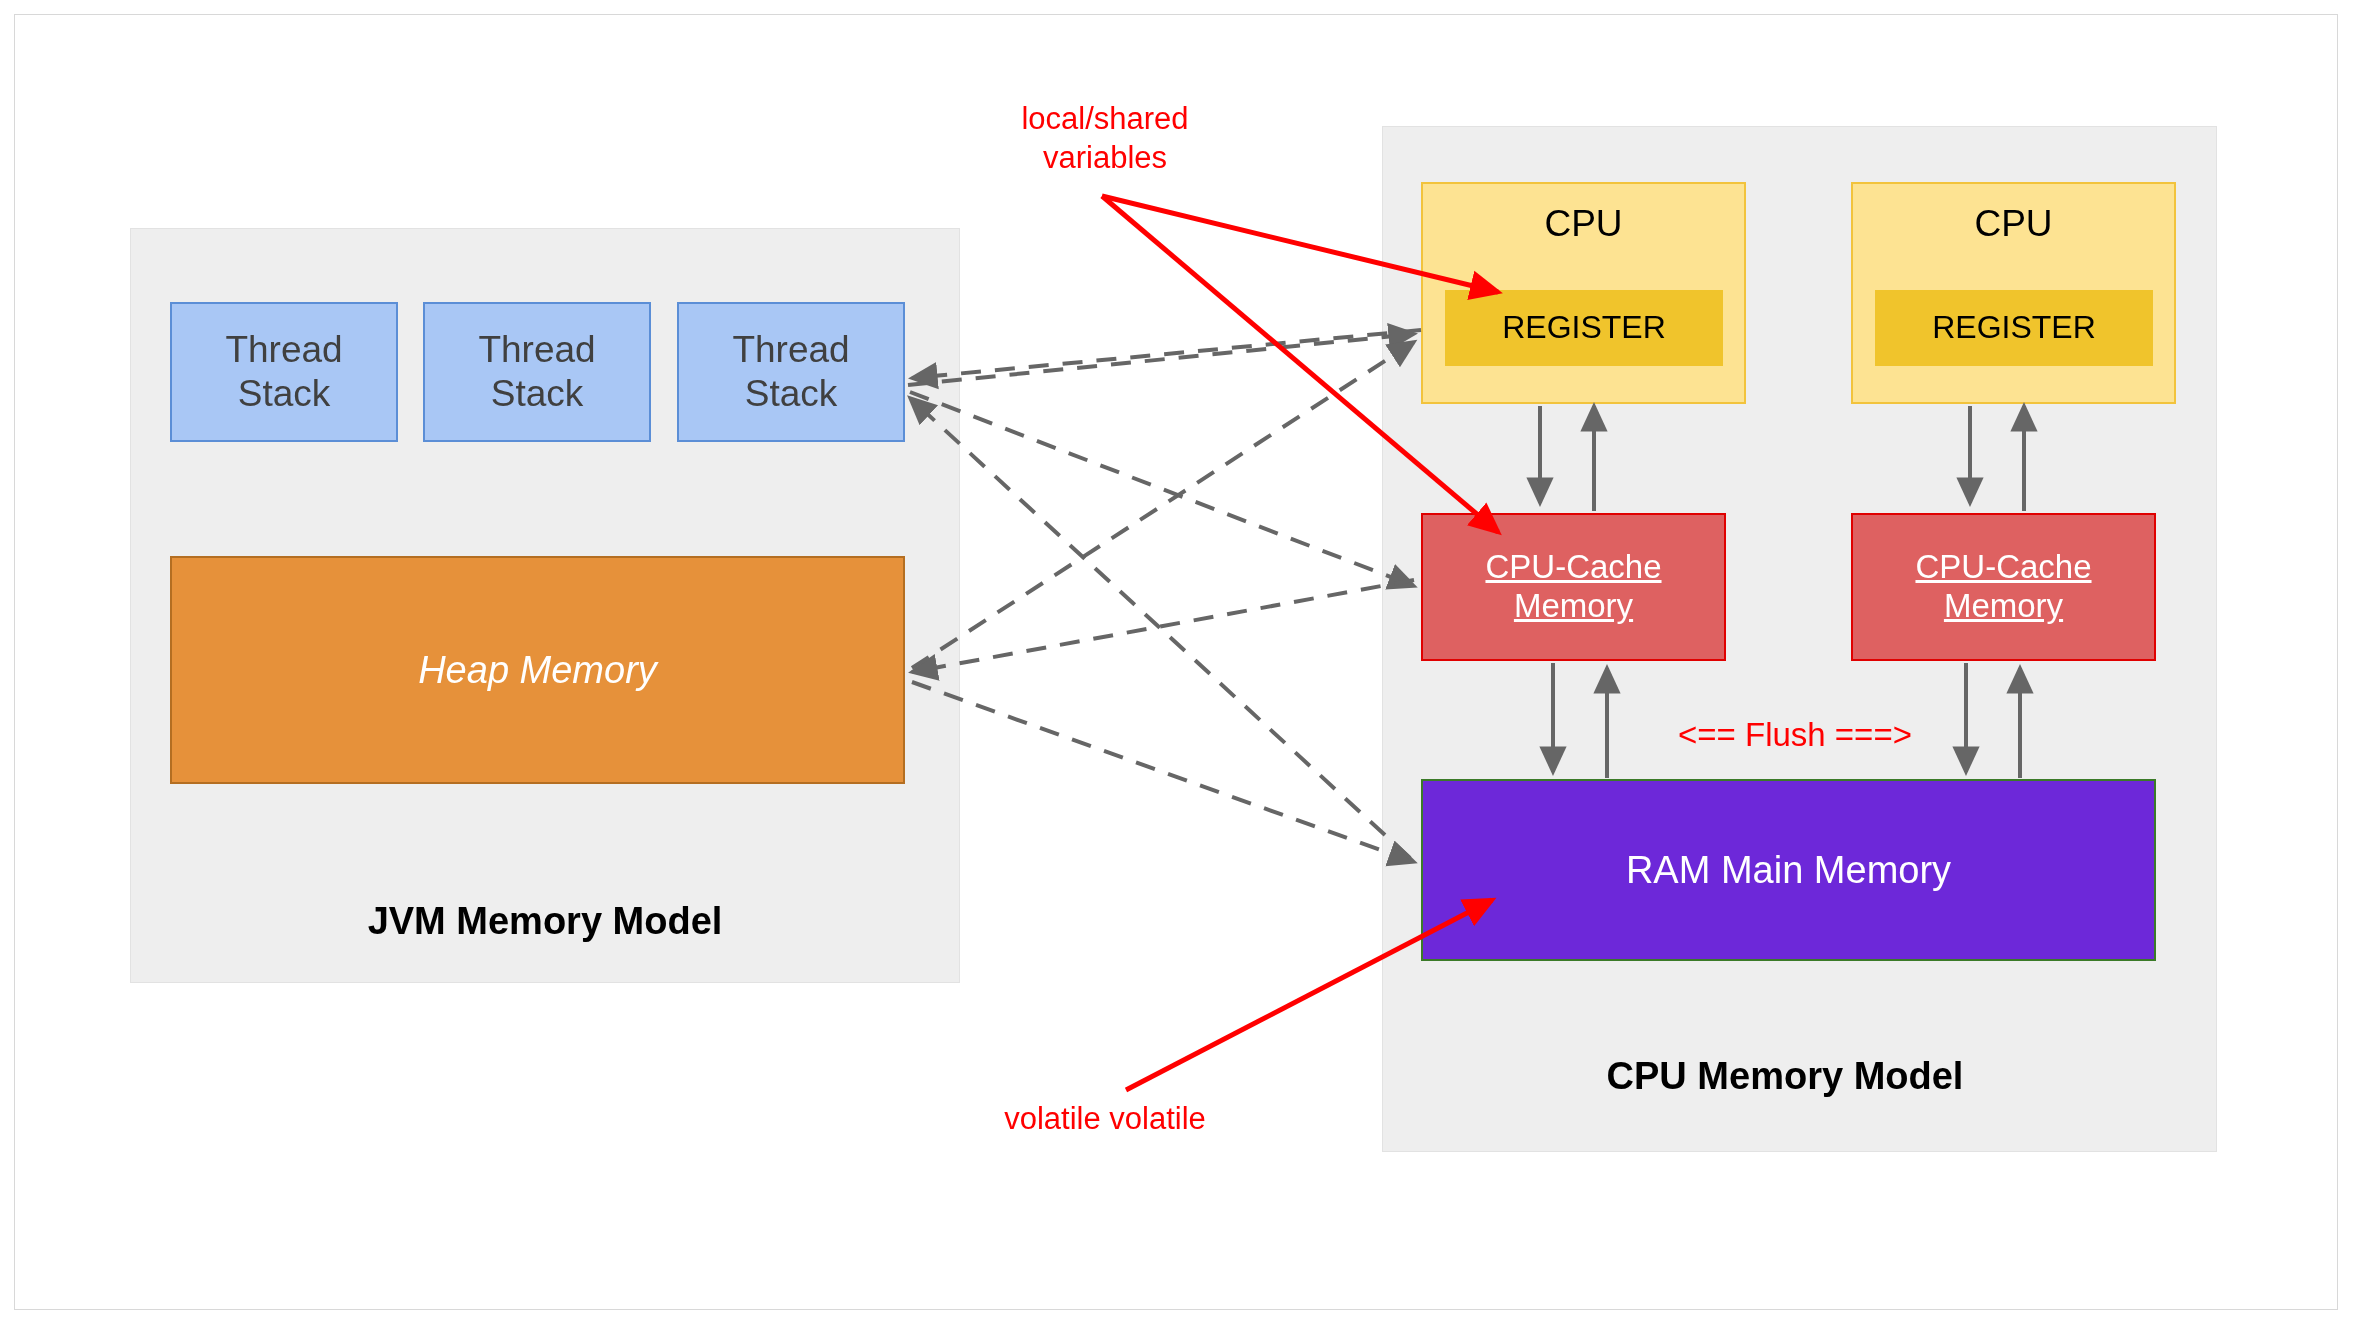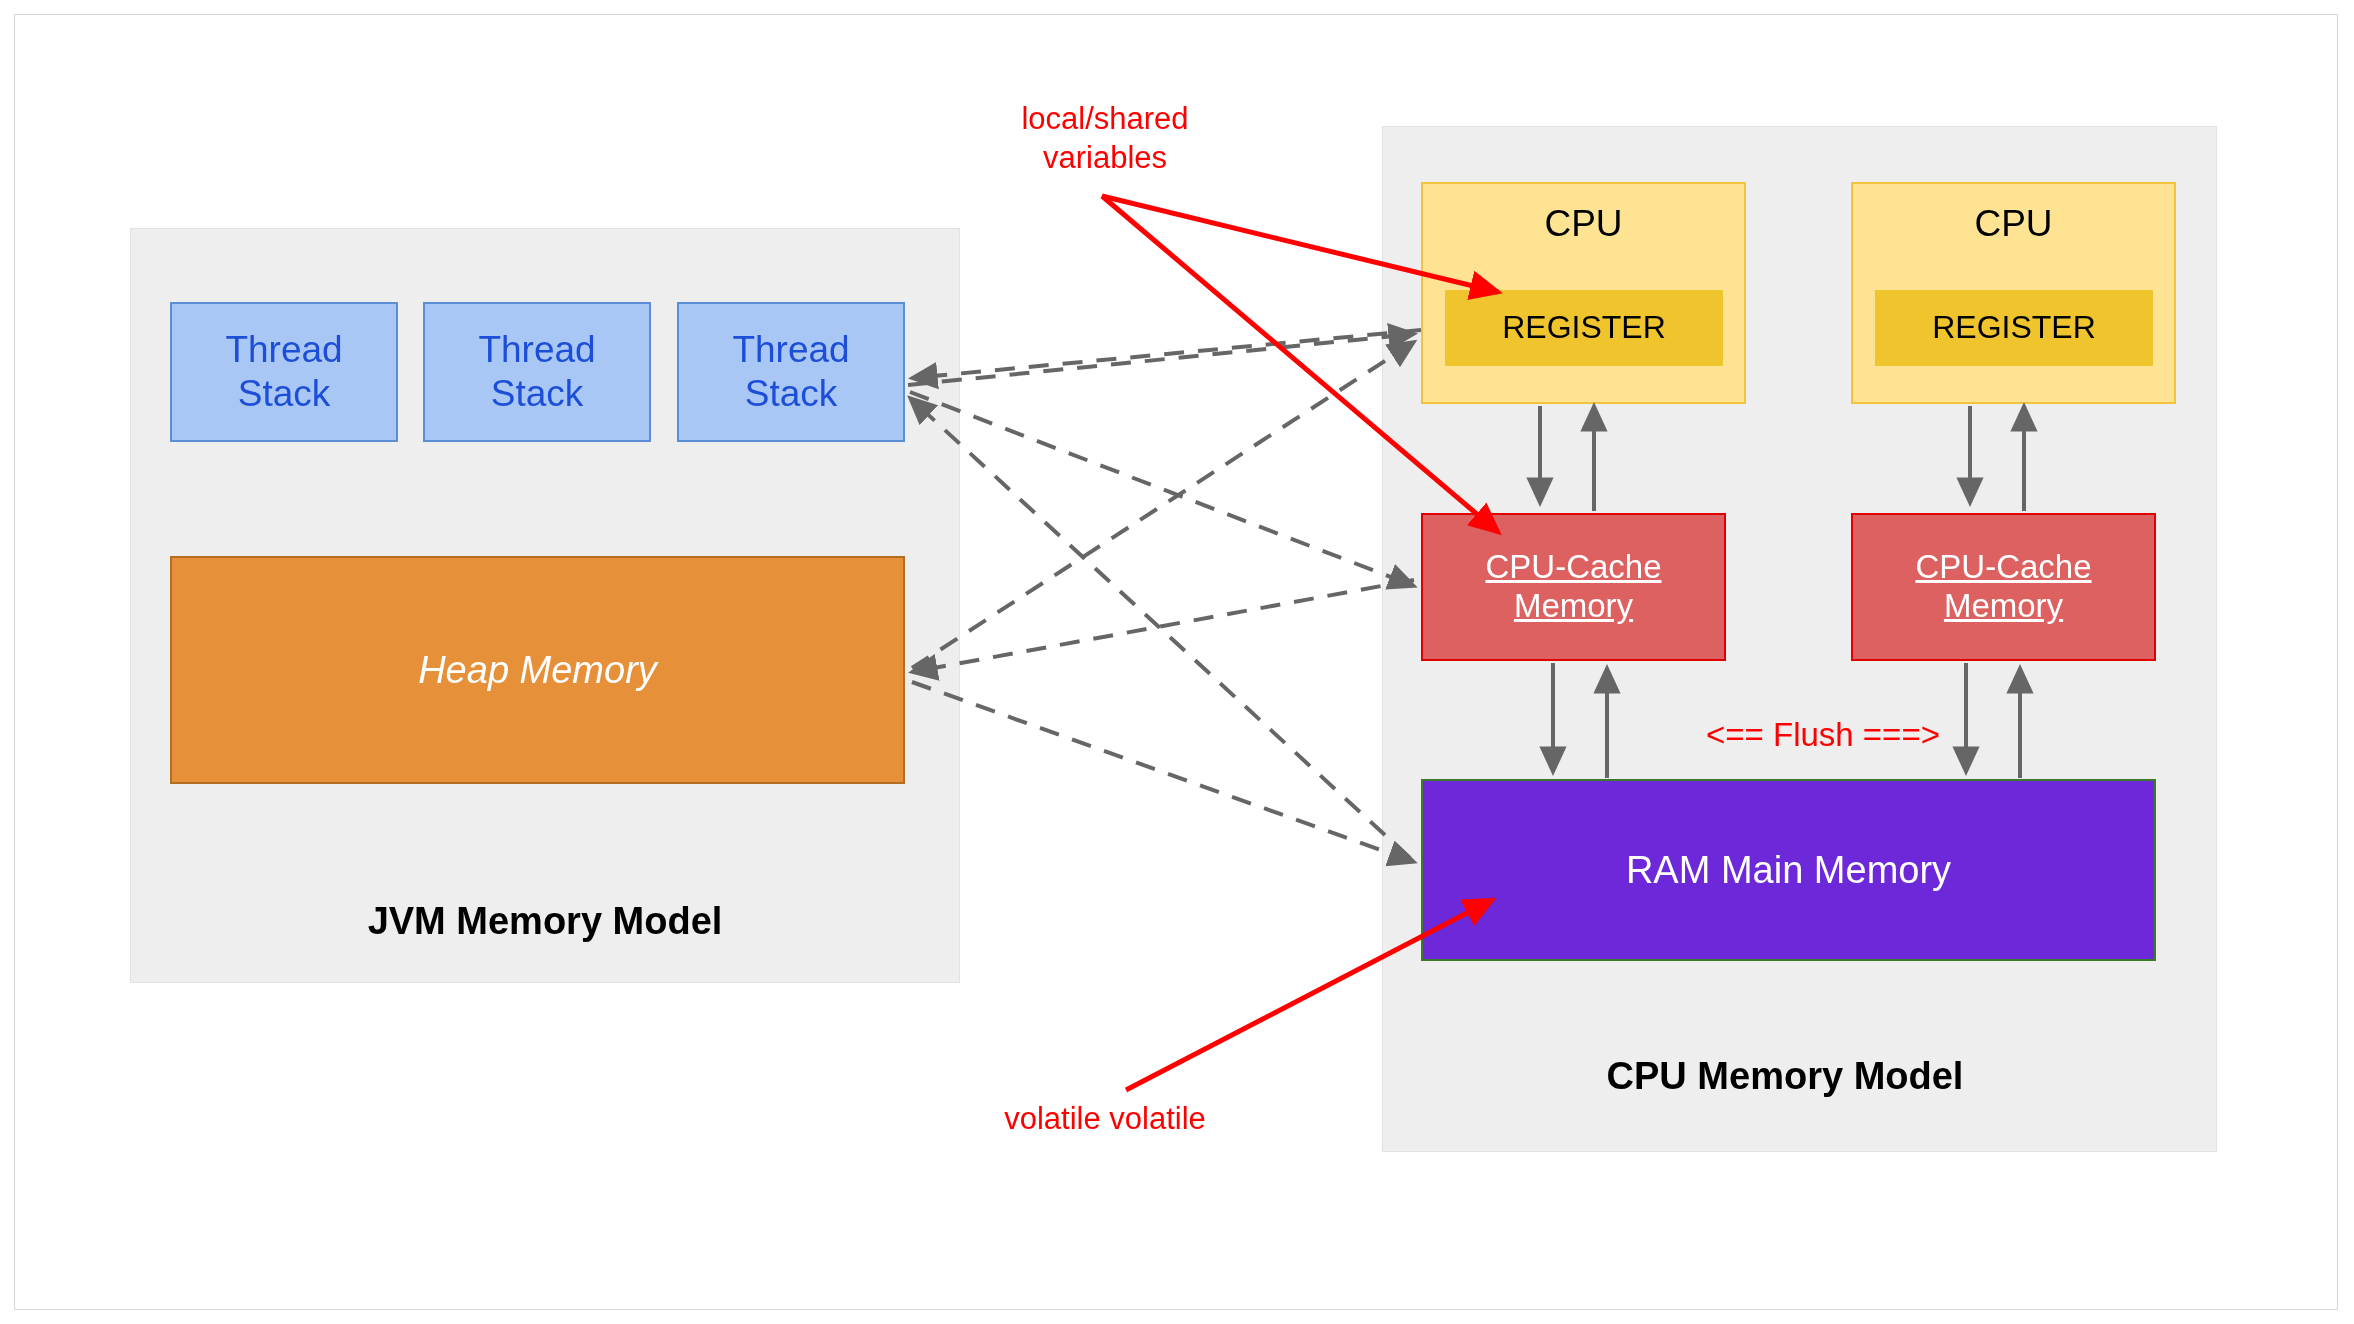--- a/index.html
+++ b/index.html
@@ -48,21 +48,21 @@
     display: flex;
     align-items: center;
     justify-content: center;
     text-align: center;
     line-height: 1.18;
   }
 
   .thread-stack {
     background: #a9c7f5;
     border: 2px solid #5b8ed6;
-    color: #1d4ed8;
+    color: #404040;
     font-size: 37px;
   }
   .heap {
     background: #e6913a;
     border: 2px solid #b46e21;
     color: #ffffff;
     font-size: 38px;
   }
   .cpu-box {
     background: #fde392;
@@ -143,21 +143,21 @@
 
   <div class="node cpu-box" style="left:1851px; top:182px; width:325px; height:222px;">CPU</div>
   <div class="node register-box" style="left:1875px; top:290px; width:278px; height:76px;">REGISTER</div>
 
   <div class="node cache-box" style="left: 1421px; top: 513px; width: 305px; height: 148px; white-space: pre-line;">CPU-Cache
 Memory</div>
 
   <div class="node cache-box" style="left: 1851px; top: 513px; width: 305px; height: 148px; white-space: pre-line;">CPU-Cache
 Memory</div>
 
-  <div class="flush-label" style="left:1678px; top:716px;margin-left:28px;">&lt;== Flush ===&gt;</div>
+  <div class="flush-label" style="left:1678px; top:716px;">&lt;== Flush ===&gt;</div>
 
   <div class="node ram-box" style="left:1421px; top:779px; width:735px; height:182px;">RAM Main Memory</div>
 
   <div class="group-title" style="left:1382px; top:1055px; width:806px;">CPU Memory Model</div>
 
   <div class="annot" style="left: 950px; top: 100px; width: 310px; white-space: pre-line;">local/shared
 variables</div>
 
   <div class="annot" style="left:950px; top:1100px; width:310px;">volatile volatile</div>
 

